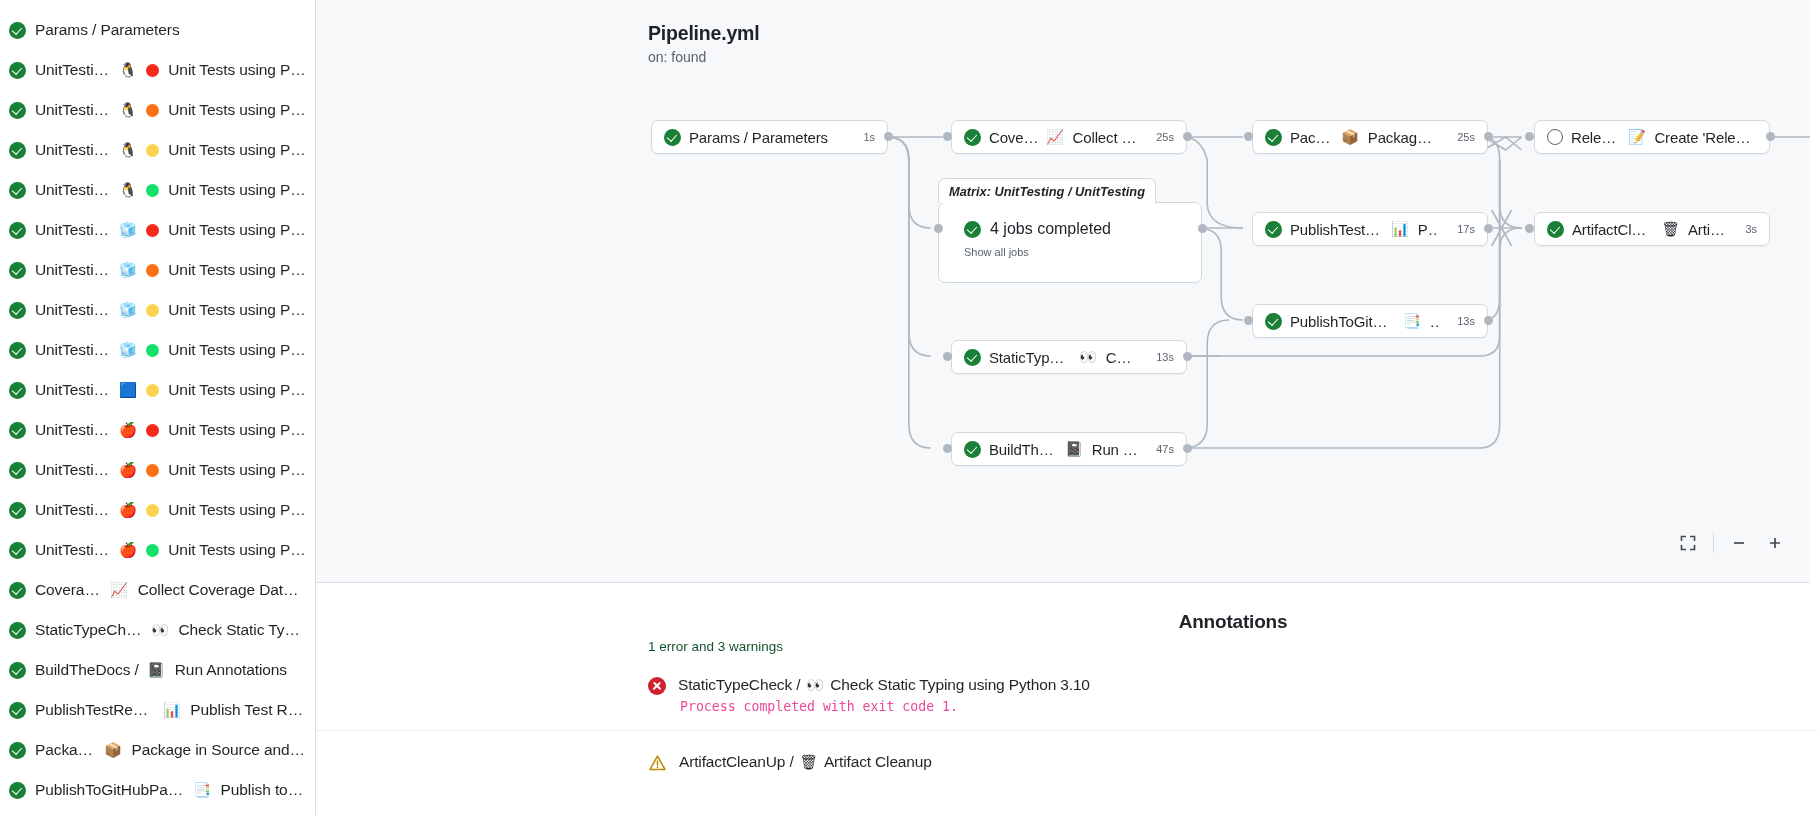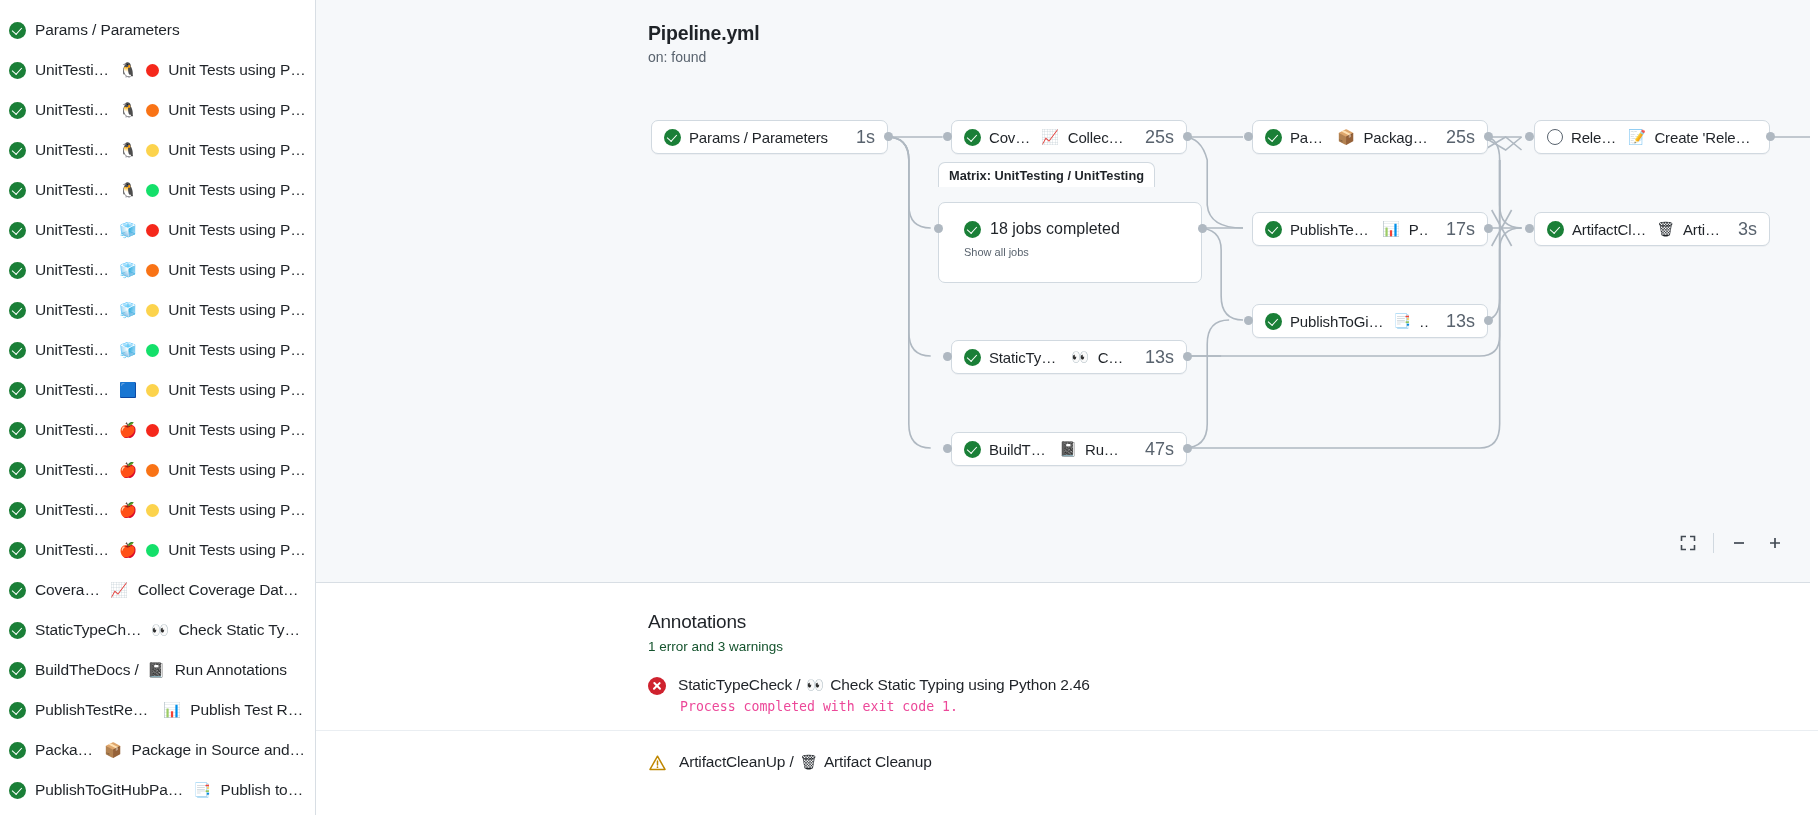--- a/index.html
+++ b/index.html
@@ -72,21 +72,21 @@
     padding: 0 12px;
     gap: 8px;
     font-size: 15px;
     color: #1f2328;
     white-space: nowrap;
     cursor: pointer;
     box-shadow: 0 1px 0 rgba(31,35,40,0.04);
     z-index: 3;
   }
   .node .nlabel { overflow: hidden; text-overflow: ellipsis; letter-spacing: -0.15px; }
-  .node .ntime { margin-left: auto; padding-left: 10px; font-size: 18px; color: #59636e; }
+  .node .ntime { margin-left: auto; padding-left: 10px; font-size: 11px; color: #59636e; }
   .ring {
     width: 16px; height: 16px; min-width: 16px; border-radius: 50%;
     border: 1.9px solid #59636e; background: #fff; display: inline-block;
   }
 
   
   .pin {
     position: absolute; width: 9px; height: 9px; border-radius: 50%;
     background: #afb8c1; z-index: 4;
   }
@@ -116,21 +116,21 @@
   .matrix-main { position: absolute; display: flex; align-items: center; gap: 9px; font-size: 16px; color: #1f2328; z-index: 3; }
   .matrix-link { position: absolute; font-size: 11px; color: #59636e; z-index: 3; cursor: pointer; }
 
   
   .zoom-ctrls { position: absolute; right: 24px; bottom: 28px; display: flex; align-items: center; gap: 14px; z-index: 6; }
   .zc-btn { width: 22px; height: 22px; display: flex; align-items: center; justify-content: center; color: #424a53; cursor: pointer; background: transparent; border: none; }
   .zc-sep { width: 1px; height: 20px; background: #d1d9e0; }
 
   
   .ann-panel { flex: 1; background: #ffffff; padding: 28px 0 0 0; overflow: hidden; }
-  .ann-head { font-size: 19px; font-weight: 400; color: #1f2328; padding: 0 0 0 332px; letter-spacing: -0.2px; }
+  .ann-head { font-size: 19px; font-weight: 700; color: #1f2328; padding: 0 0 0 332px; letter-spacing: -0.2px; text-align: center; }
   .ann-sub { font-size: 13.5px; color: #14532d; padding: 6px 0 0 332px; }
   .ann-row { display: flex; gap: 12px; padding: 22px 24px 16px 332px; border-bottom: 1px solid #eaeef2; }
   .ann-row:last-child { border-bottom: none; }
   .ann-body { display: flex; flex-direction: column; gap: 5px; }
   .ann-title { font-size: 15.5px; color: #1f2328; font-weight: 500; letter-spacing: -0.15px; display: flex; align-items: center; gap: 6px; }
   .ann-msg { font-size: 13.2px; color: #ec4899; font-family: "DejaVu Sans Mono", monospace; padding-left: 2px; }
   .ico-err { width: 18px; height: 18px; min-width: 18px; border-radius: 50%; background: #cf222e; position: relative; margin-top: 1px; }
   .ico-err::before, .ico-err::after {
     content: ""; position: absolute; left: 8.1px; top: 4.2px; width: 1.9px; height: 9.5px; background: #fff; border-radius: 1px;
   }
@@ -356,27 +356,27 @@
       <div class="pin" style="left:1209px; top:132px;"></div>
 
       <div class="node" style="left:1218px; top:120px; width:236px;">
         <span class="ring"></span>
         <span class="nlabel">Release / </span>
         <span class="emoji">📝</span>
         <span class="nlabel">Create 'Release P...</span>
       </div>
       <div class="pin" style="left:1450px; top:132px;"></div>
 
-      <div class="matrix-tab" style="left:622px; top:162px;">
+      <div class="matrix-tab" style="left:622px; top:178px;font-style:italic;">
         <span>Matrix: UnitTesting / UnitTesting</span>
       </div>
       <div class="matrix-box" style="left:622px; top:202px; width:264px; height:81px;"></div>
       <div class="matrix-main" style="left:648px; top:220px;">
         <span class="ck"></span>
-        <span>18 jobs completed</span>
+        <span>4 jobs completed</span>
       </div>
       <div class="matrix-link" style="left:648px; top:246px;">Show all jobs</div>
       <div class="pin" style="left:618px; top:224px;"></div>
       <div class="pin" style="left:882px; top:224px;"></div>
 
       <div class="node" style="left:936px; top:212px; width:236px;">
         <span class="ck"></span>
         <span class="nlabel">PublishTestResults / </span>
         <span class="emoji">📊</span>
         <span class="nlabel">Pu...</span>
@@ -446,21 +446,21 @@
     <div class="ann-panel">
       <div class="ann-head">Annotations</div>
       <div class="ann-sub">1 error and 3 warnings</div>
       <div id="ann-list">
           <div class="ann-row">
             <span class="ico-err"></span>
             <div class="ann-body">
               <div class="ann-title">
                 <span>StaticTypeCheck / </span>
                 <span class="emoji">👀</span>
-                <span>Check Static Typing using Python 2.46</span>
+                <span>Check Static Typing using Python 3.10</span>
               </div>
               <div class="ann-msg">Process completed with exit code 1.</div>
             </div>
           </div>
           <div class="ann-row">
             <span class="ico-warn"><svg width="19" height="18" viewBox="0 0 19 18" fill="none" stroke="#bf8700" stroke-width="1.5" stroke-linejoin="round">
                 <path d="M9.5 2.2 17 15.4H2z"></path>
                 <path d="M9.5 7v4" stroke-linecap="round"></path>
                 <circle cx="9.5" cy="13.2" r="0.85" fill="#bf8700" stroke="none"></circle>
               </svg></span>

